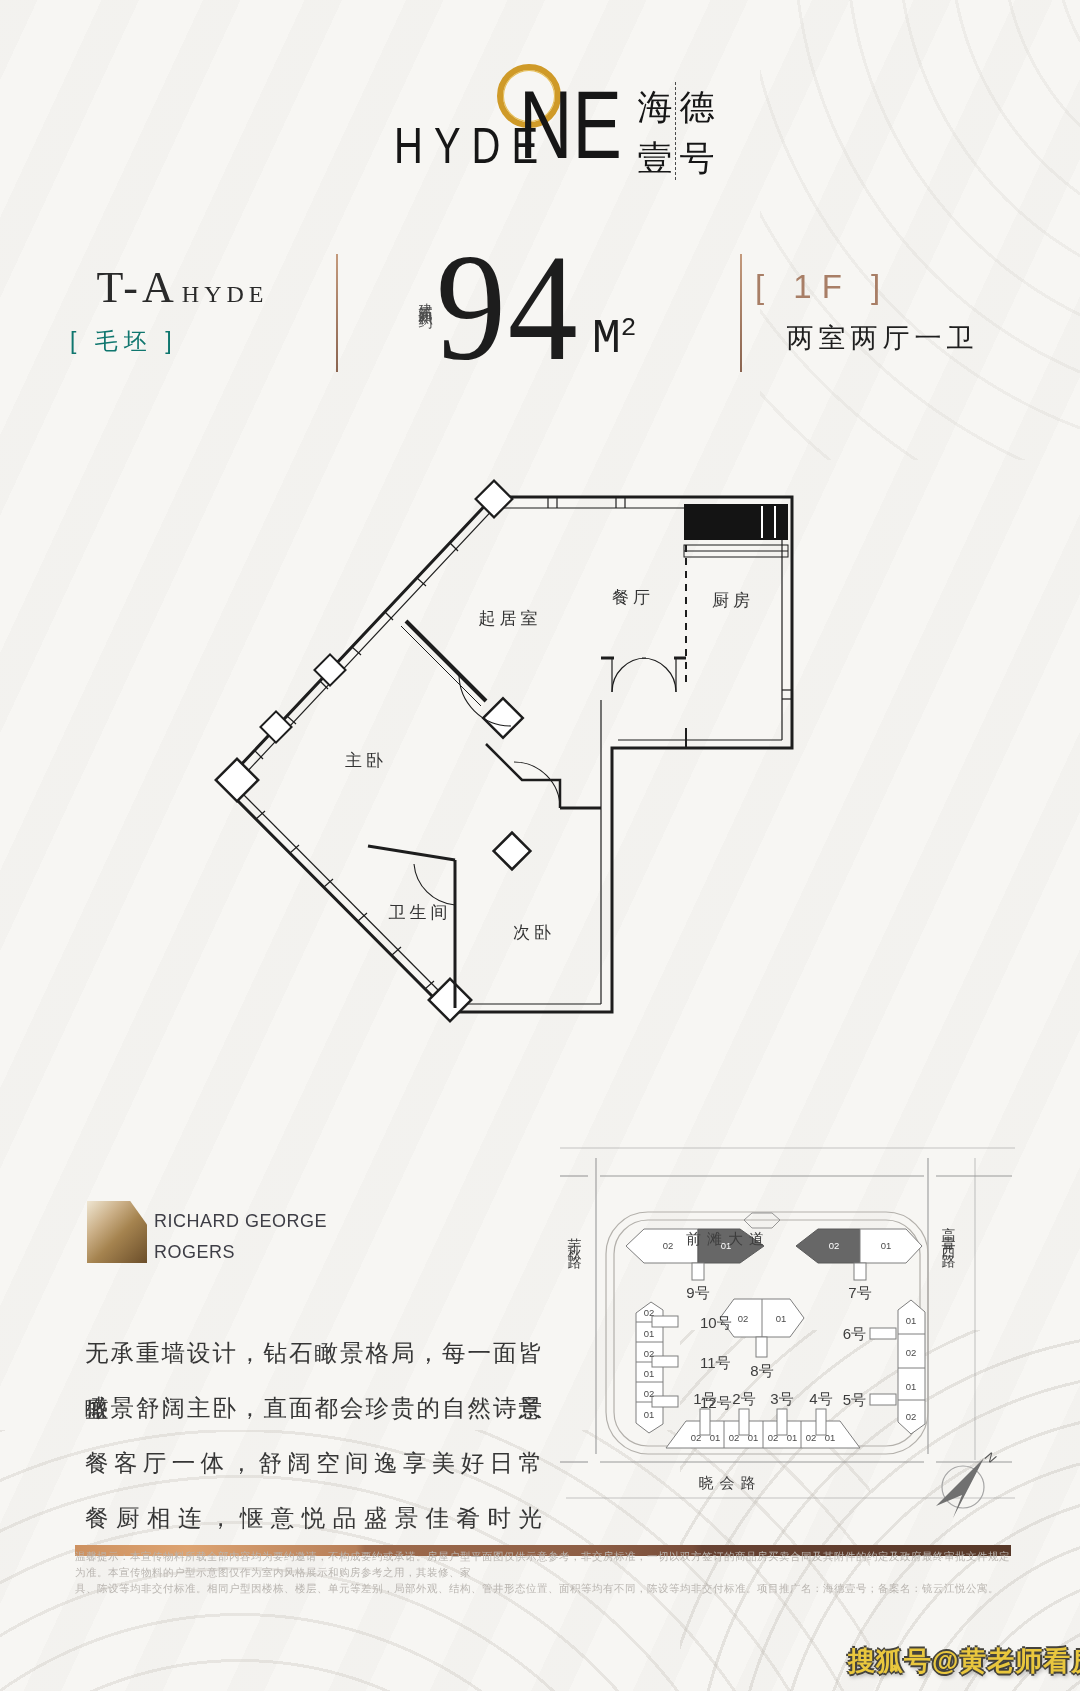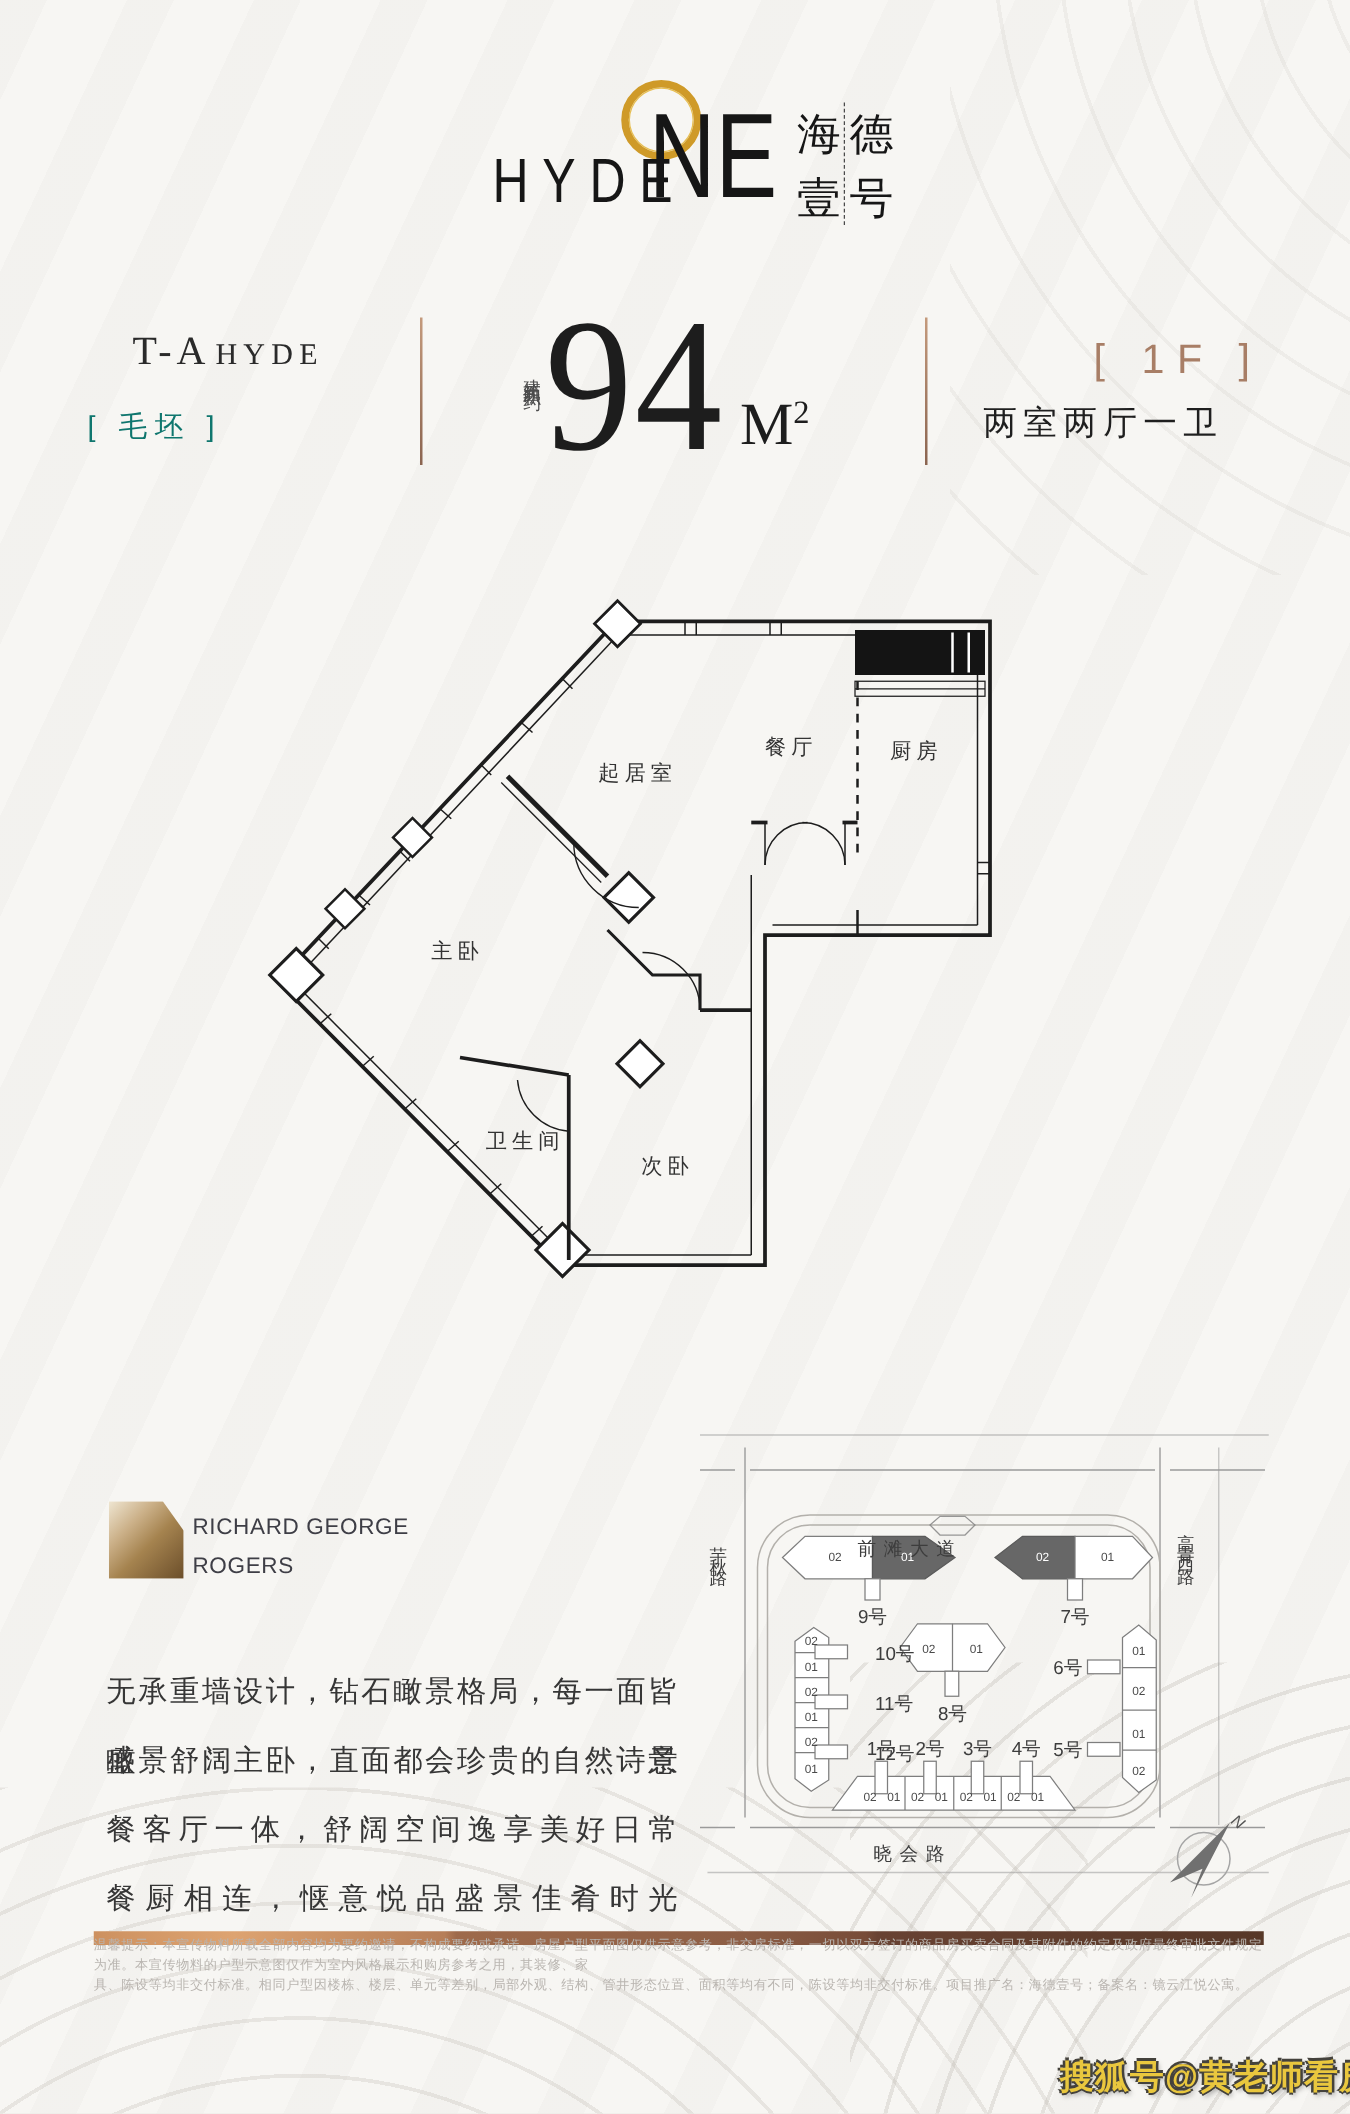--- a/index.html
+++ b/index.html
@@ -23,30 +23,30 @@
   .hyde{left:394px;top:118px;font-size:40px;letter-spacing:11px;font-weight:400;color:#161616;
         transform:scaleY(1.25);transform-origin:top left;}
   .ne{left:519px;top:70px;font-size:86px;font-weight:400;color:#161616;letter-spacing:0;
       transform:scale(.86,1.12);transform-origin:top left;}
   .cnblock{left:634px;top:84px;width:84px;height:96px;display:grid;grid-template-columns:1fr 1fr;
            row-gap:4px;font-size:35px;color:#161616;text-align:center;font-weight:500;}
   .cndiv{left:675px;top:82px;width:0;height:98px;border-left:1px dashed #4a4a4a;}
 
   
   .t-left{left:70px;top:262px;width:225px;text-align:center;font-family:"Liberation Serif",serif;color:#2a2a2a;}
-  .t-left .code{font-size:32px;letter-spacing:4px;font-weight:400;}
+  .t-left .code{font-size:44px;letter-spacing:4px;font-weight:400;}
   .t-left .word{font-size:24px;letter-spacing:5px;}
   .t-cond{left:70px;top:326px;width:225px;font-size:23px;letter-spacing:6px;color:#0f766e;}
   .vdiv{width:2px;height:118px;top:254px;background:linear-gradient(#c49a7c,#8a6450);}
   .area-label{left:417px;top:292px;writing-mode:vertical-rl;font-size:14px;letter-spacing:3px;color:#4c4c4c;}
   .area-value{left:436px;top:232px;font-family:"Liberation Serif",serif;font-size:152px;line-height:1;
               font-weight:400;color:#1d1d1d;letter-spacing:2px;transform:scale(.92,1);transform-origin:top left;}
-  .area-unit{left:592px;top:312px;font-family:Liberation Serif, serif;font-size:48px;color:#1d1d1d;}
+  .area-unit{left:592px;top:312px;font-family:Liberation Mono, monospace;font-size:48px;color:#1d1d1d;}
   .area-unit sup{font-size:26px;}
-  .t-floor{left:755px;top:268px;width:255px;text-align:right;font-size:33px;letter-spacing:10px;
+  .t-floor{left:755px;top:268px;width:255px;text-align:left;font-size:33px;letter-spacing:10px;
            color:#a87e66;font-weight:500;}
   .t-layout{left:755px;top:320px;width:255px;text-align:center;font-size:27px;letter-spacing:5px;
             color:#1f1f1f;font-weight:500;}
 
   svg{font-family:"Liberation Sans",sans-serif;}
   .plan-label{font-size:17px;fill:#333;letter-spacing:4px;}
   .map-name{font-size:15px;fill:#3d3d3d;}
   .map-unit{font-size:9.5px;fill:#4a4a4a;}
   .map-unit-w{font-size:9.5px;fill:#ffffff;}
 

